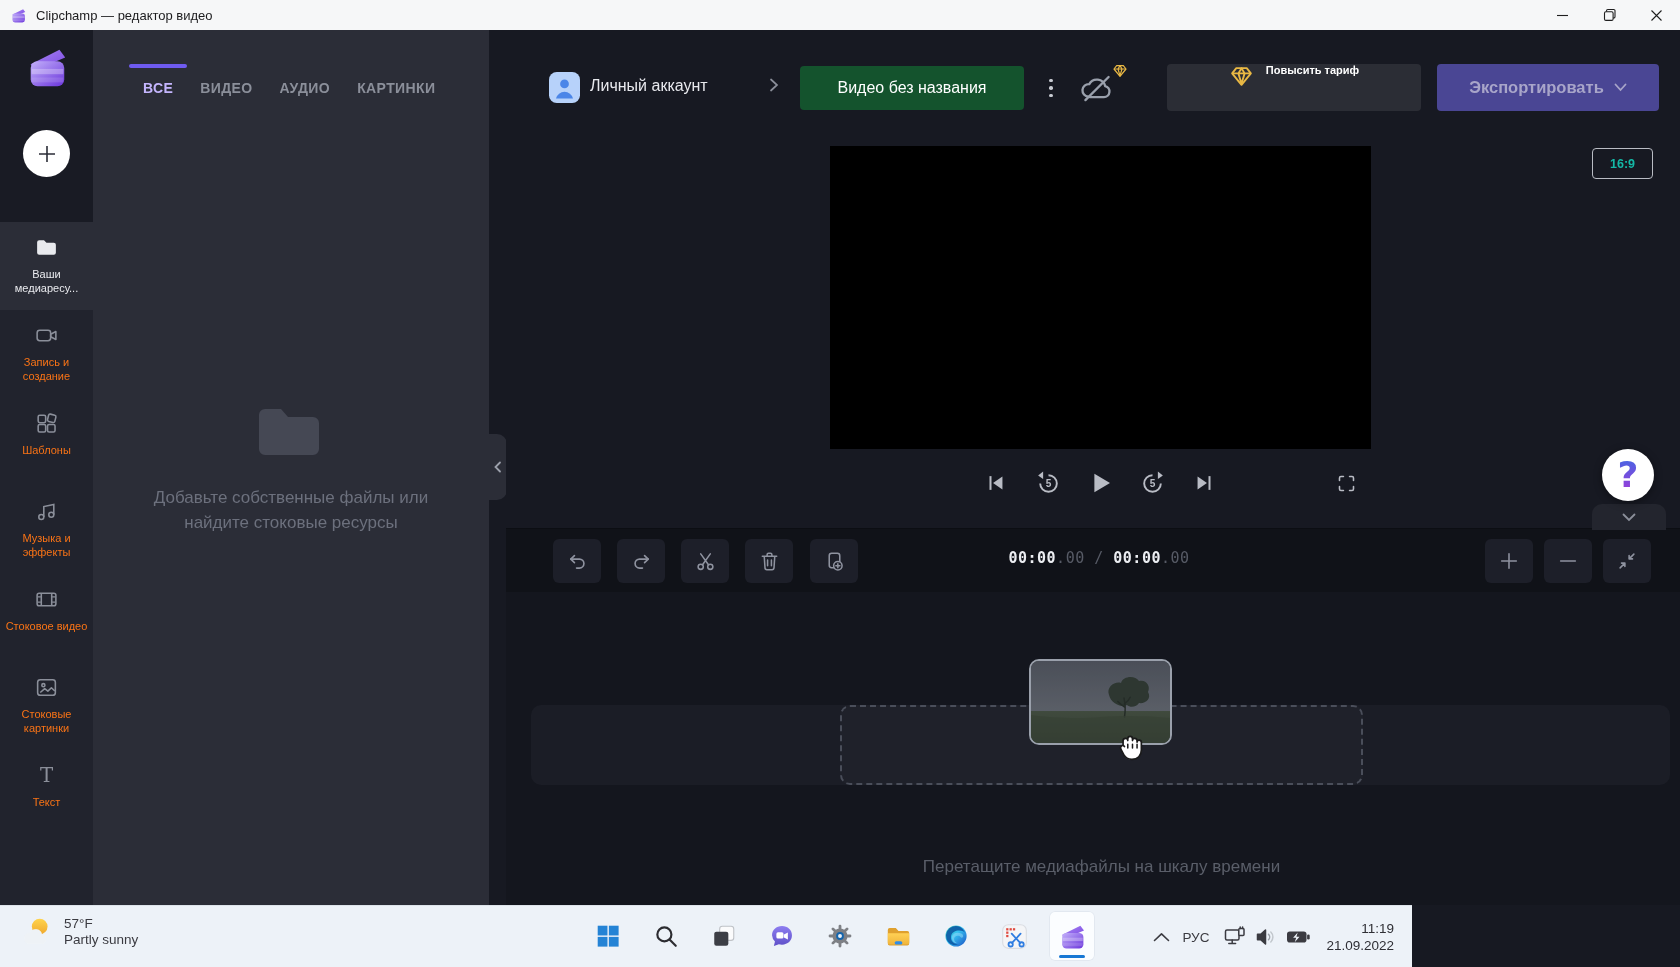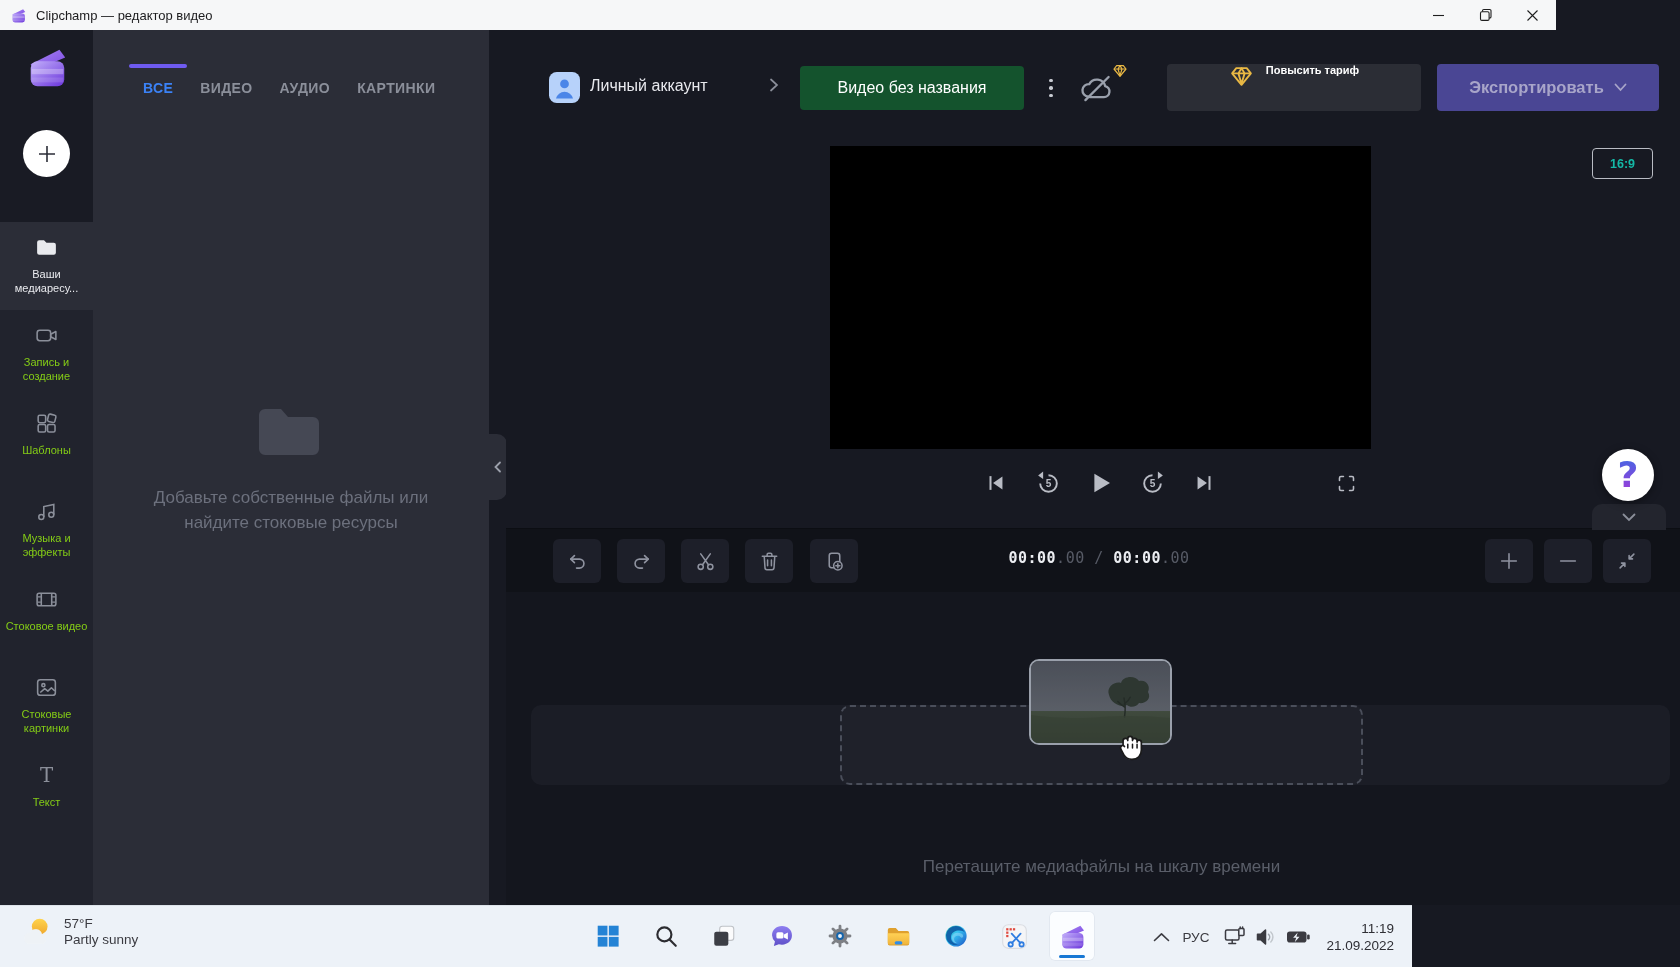--- a/index.html
+++ b/index.html
@@ -1,45 +1,45 @@
 <!DOCTYPE html>
 <html><head>
 <meta charset="utf-8">
 <style>
   * { margin:0; padding:0; box-sizing:border-box; }
   html,body { width:1680px; height:967px; overflow:hidden; }
   body { font-family:"Liberation Sans","DejaVu Sans",sans-serif; background:#171922; }
   .screen { position:relative; width:1680px; height:967px; }
 
   
-  .titlebar { position:absolute; left:0; top:0; width:1556px; height:30px; background:#f6f7f8; display:flex; align-items:center; }
+  .titlebar { position:absolute; left:0; top:0; width:1680px; height:30px; background:#f6f7f8; display:flex; align-items:center; }
   .titlebar .app-ico { width:17px; height:17px; margin-left:10px; }
   .titlebar .ttl { margin-left:9px; font-size:13px; color:#1c1c1e; }
   .win-controls { margin-left:auto; display:flex; height:30px; }
   .win-btn { width:47px; height:30px; display:flex; align-items:center; justify-content:center; }
 
   
   .app { position:absolute; left:0; top:30px; width:1680px; height:875px; }
 
   
   .sidebar { position:absolute; left:0; top:0; width:93px; height:875px; background:#21232d; }
   .sidebar-top { position:absolute; left:0; top:0; width:93px; height:192px; background:#191b24; }
   .sb-logo { position:absolute; left:24px; top:14px; width:46px; height:46px; }
   .add-btn { position:absolute; left:23px; top:100px; width:47px; height:47px; border-radius:50%; background:#ffffff; display:flex; align-items:center; justify-content:center; }
   .sb-nav { position:absolute; left:0; top:192px; width:93px; }
-  .sb-item { width:93px; min-height:88px; padding:13px 3px 10px; display:flex; flex-direction:column; align-items:center; gap:7px; color:#84cc16; }
+  .sb-item { width:93px; min-height:88px; padding:13px 3px 10px; display:flex; flex-direction:column; align-items:center; gap:7px; color:#f97316; }
   .sb-item.active { background:#2b2d37; color:#e9eaee; }
   .sb-item .lbl { font-size:11px; line-height:14px; text-align:center; width:87px; }
   .sb-item svg { flex:none; }
 
   
   .media-panel { position:absolute; left:93px; top:0; width:396px; height:875px; background:#2b2d37; }
   .mp-tabs { position:relative; display:flex; gap:27px; padding:50px 0 0 50px; }
   .mp-tab { position:relative; font-size:14px; letter-spacing:.4px; color:#8b8f9a; font-weight:700; }
-  .mp-tab.active { color:#3b82f6; }
+  .mp-tab.active { color:#c4b5fd; }
   .mp-tab.active::before { content:""; position:absolute; top:-16px; left:-14px; right:-14px; height:4px; border-radius:2px; background:#6f5bf0; }
   .mp-empty { position:absolute; left:48px; top:375px; width:300px; text-align:center; }
   .mp-empty .txt { margin-top:22px; font-size:17px; line-height:25px; color:#6c707d; }
   .collapse-handle { position:absolute; right:-18px; top:404px; width:18px; height:66px; background:#2b2d37; border-radius:0 10px 10px 0; display:flex; align-items:center; justify-content:center; }
 
   
   .main { position:absolute; left:506px; top:0; width:1191px; height:669px; background:#171922; }
 
   
   .hdr-avatar { position:absolute; left:43px; top:42px; width:31px; height:31px; }

